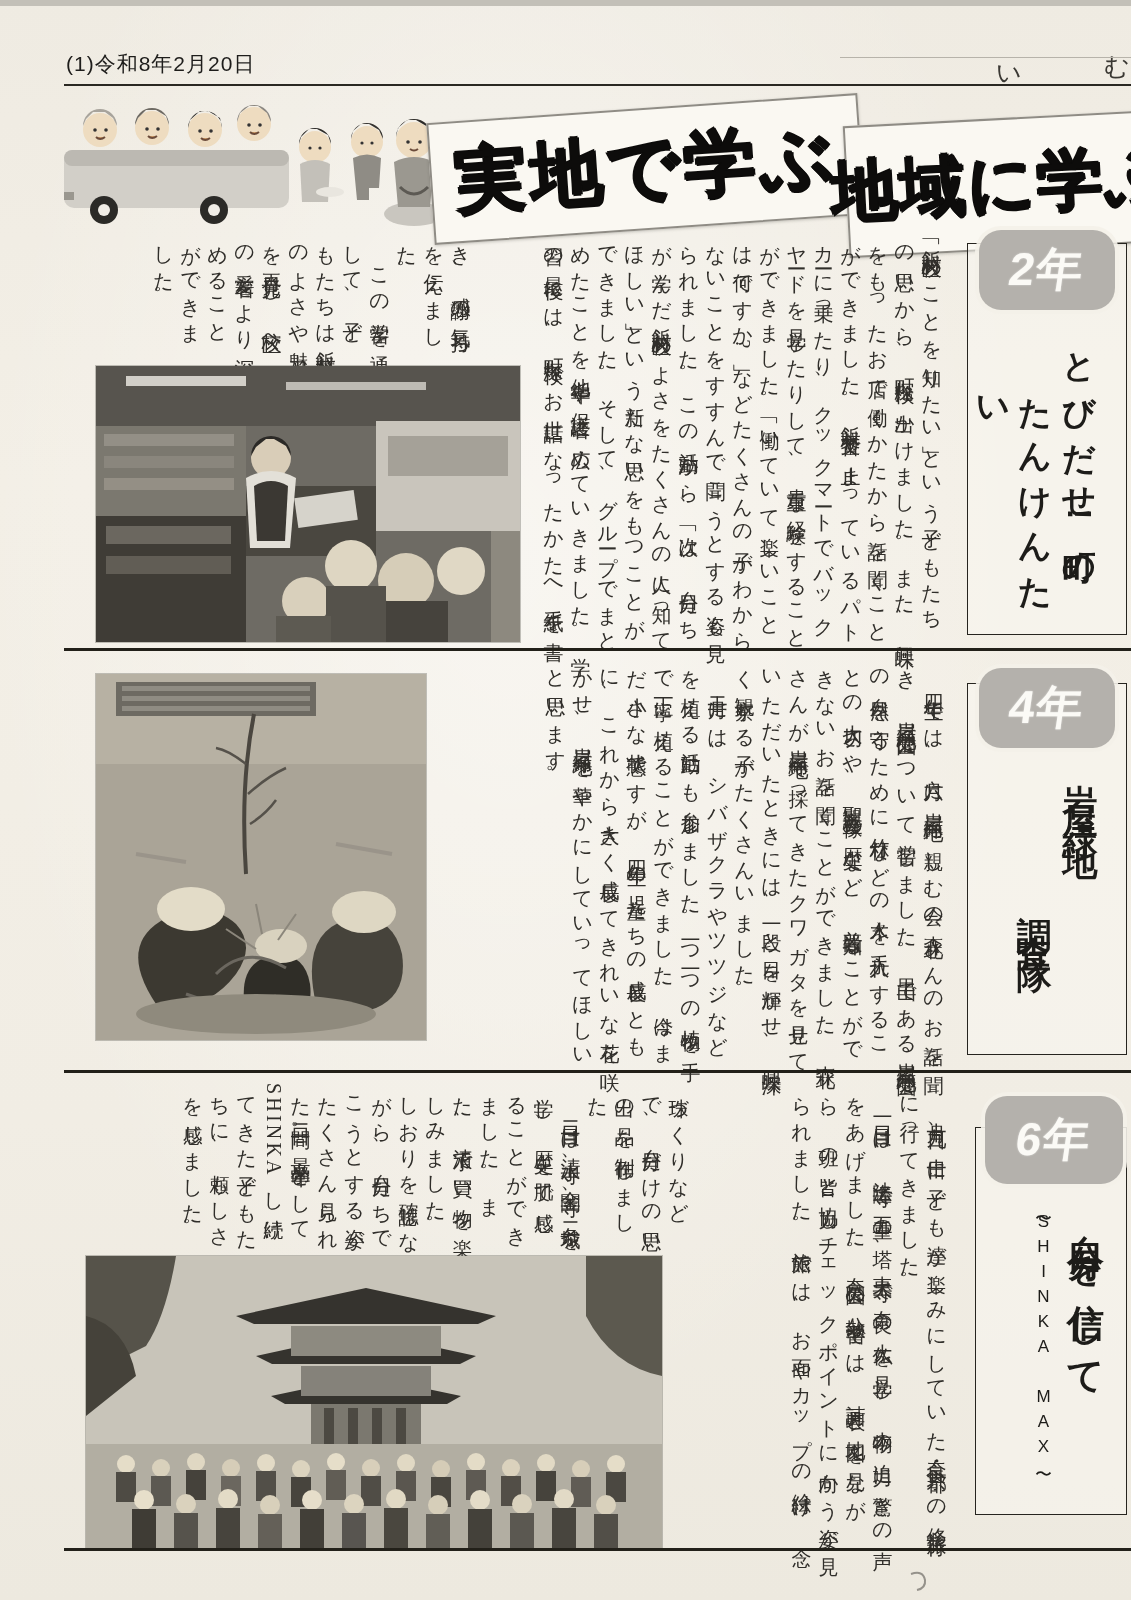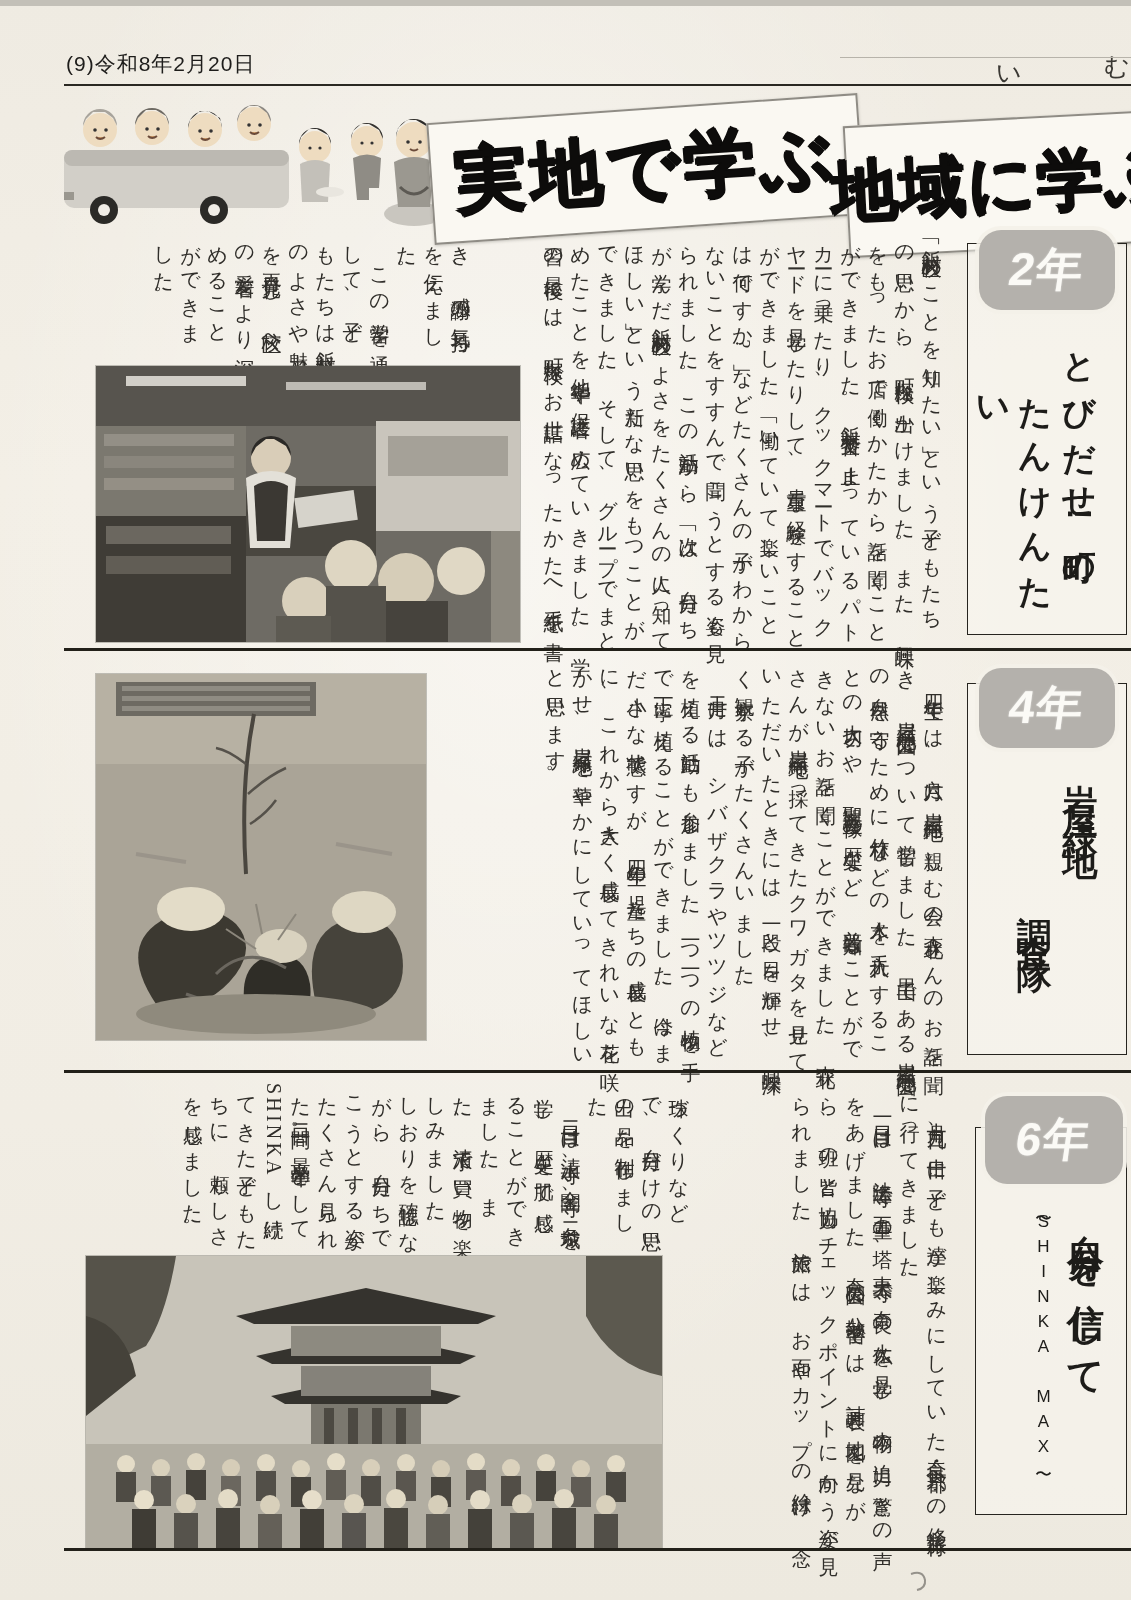--- a/index.html
+++ b/index.html
@@ -57,21 +57,21 @@
   .article p{margin:0;padding:0;}
 
   .photo{overflow:hidden;background:#8d8a82;box-shadow:0 0 0 1px rgba(90,88,80,.35);}
   .photo svg{display:block;}
 </style>
 </head>
 <body>
 
 <div class="abs topstrip"></div>
 
-<span class="abs date">(9)令和8年2月20日</span>
+<span class="abs date">(1)令和8年2月20日</span>
 <span class="abs mastchar" style="left:996px;top:56px;">い</span>
 <span class="abs mastchar" style="left:1104px;top:50px;">む</span>
 <div class="abs faintline" style="left:840px;top:57px;width:291px;"></div>
 <div class="abs rule rule-thin" style="top:84px;"></div>
 
 <div class="abs" style="left:62px;top:92px;width:380px;height:145px;">
   <svg width="380" height="145" viewBox="0 0 380 145">
     <rect x="2" y="58" width="225" height="58" rx="10" fill="#d2cfc8"></rect>
     <rect x="2" y="58" width="225" height="16" rx="8" fill="#bcb9b2"></rect>
     <circle cx="42" cy="118" r="14" fill="#2b2a27"></circle>

